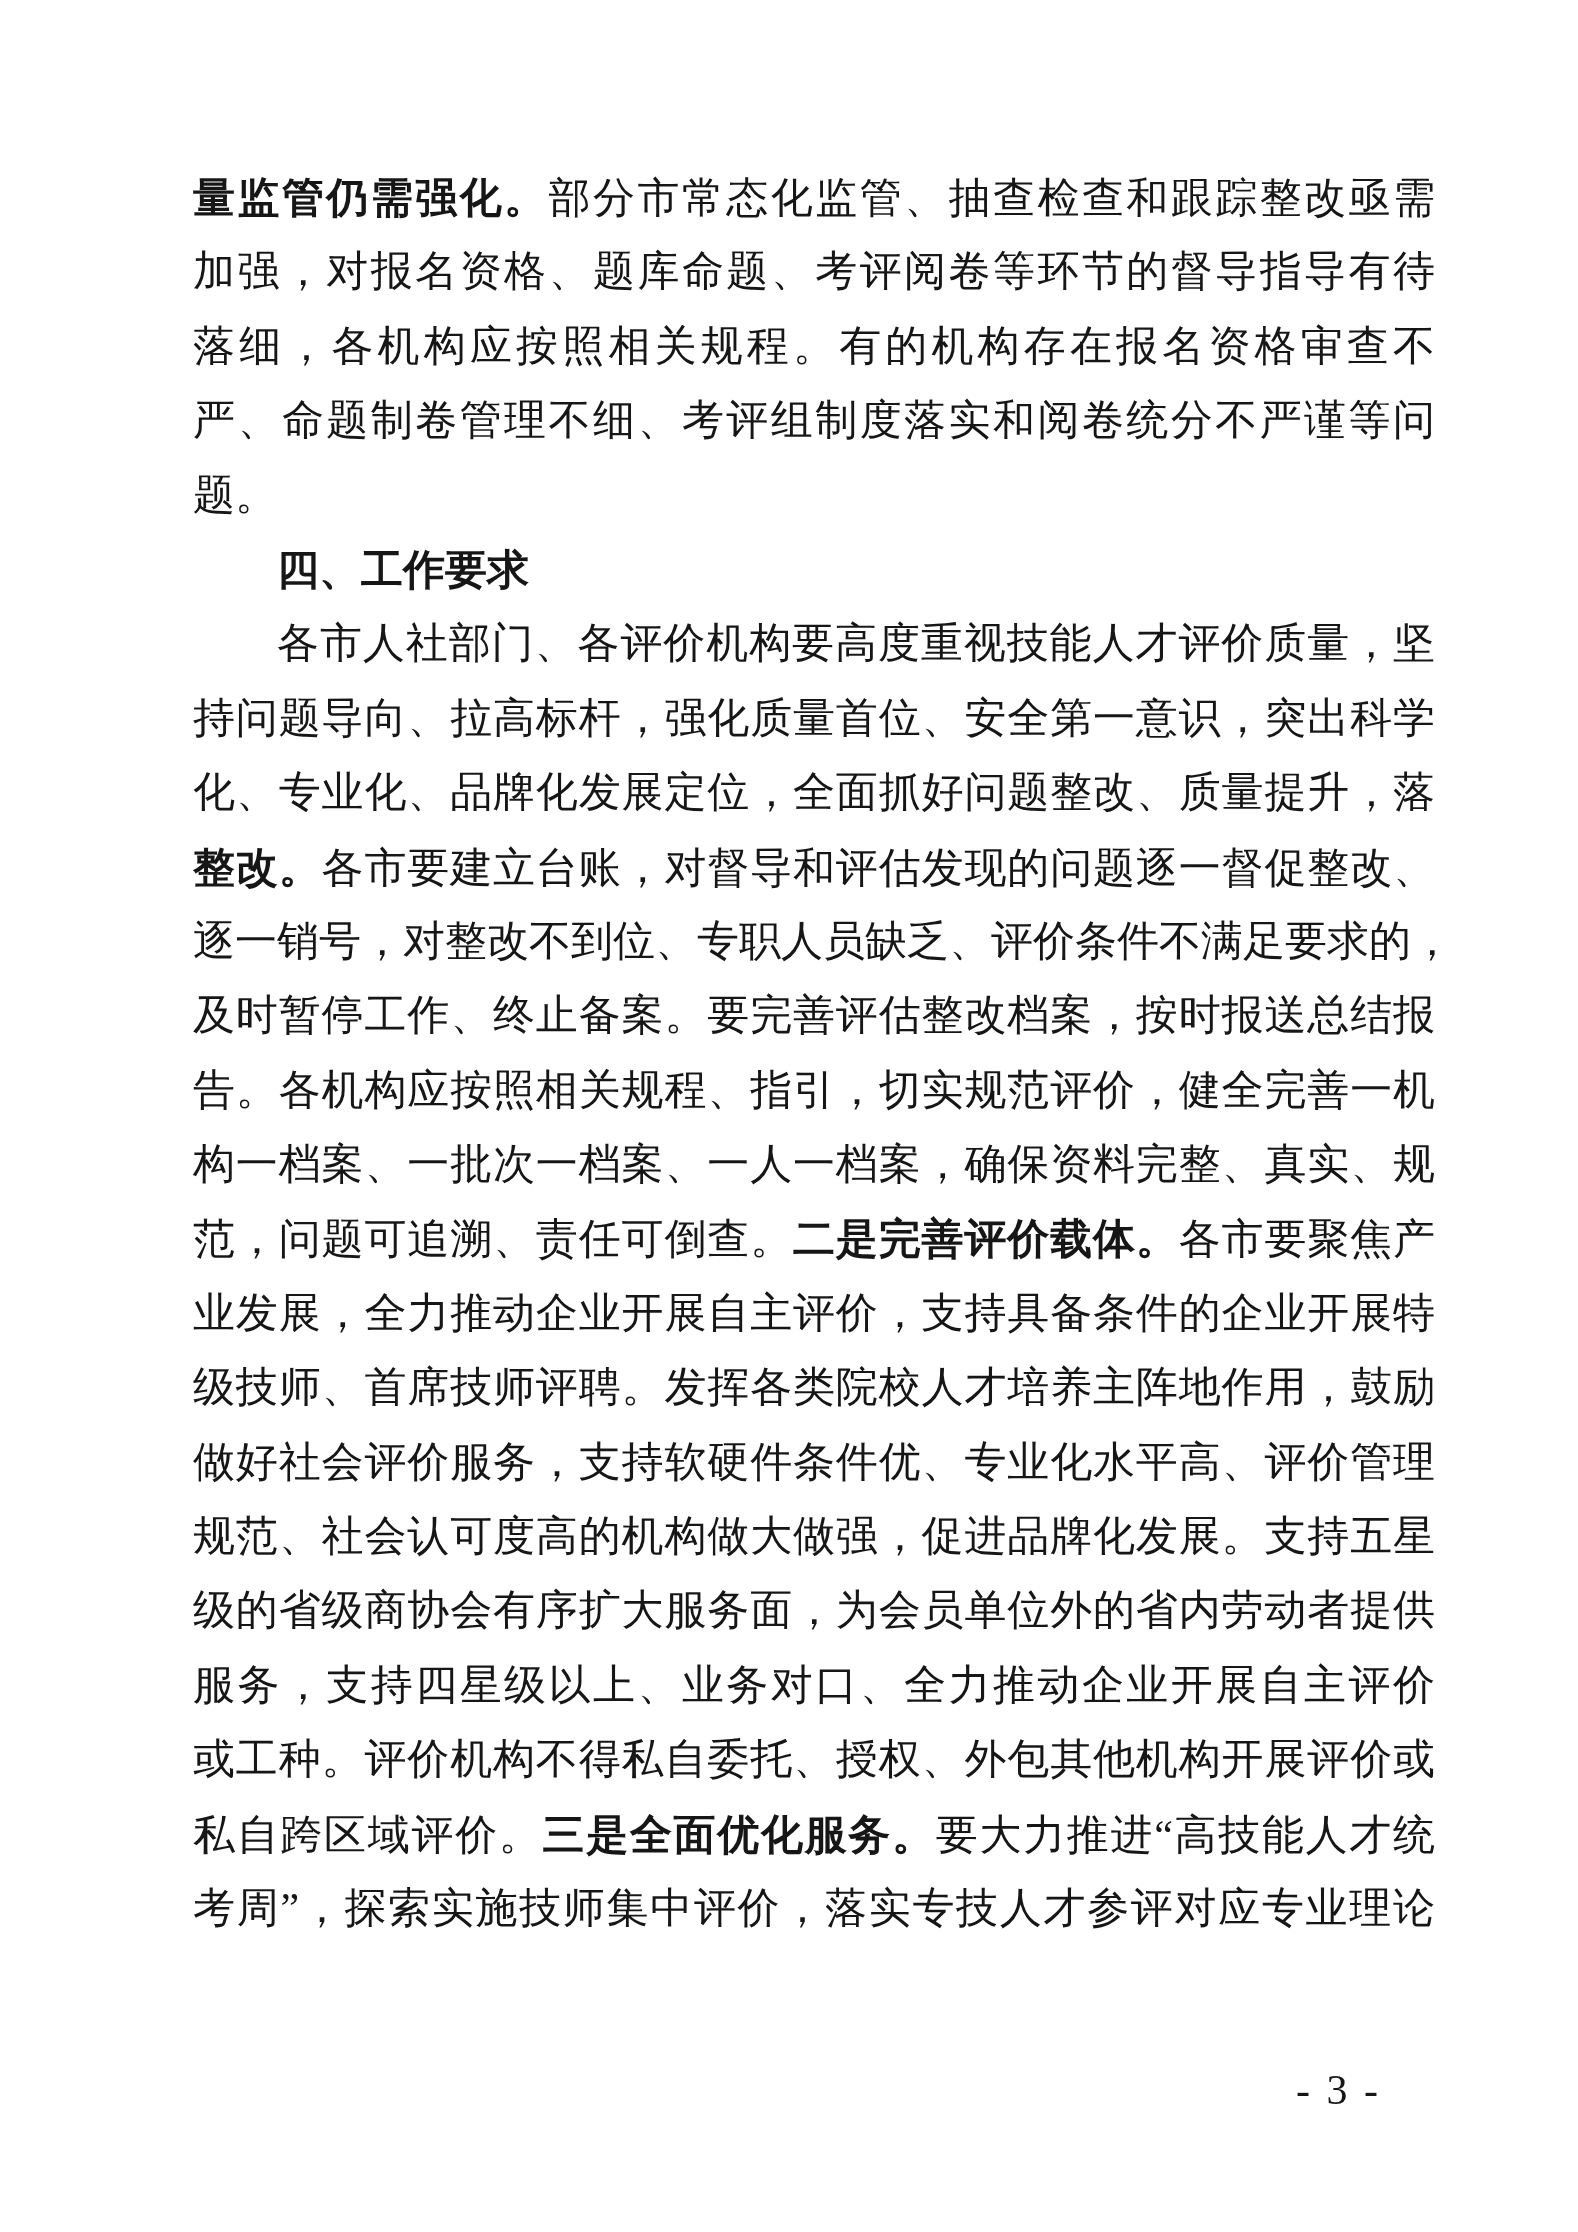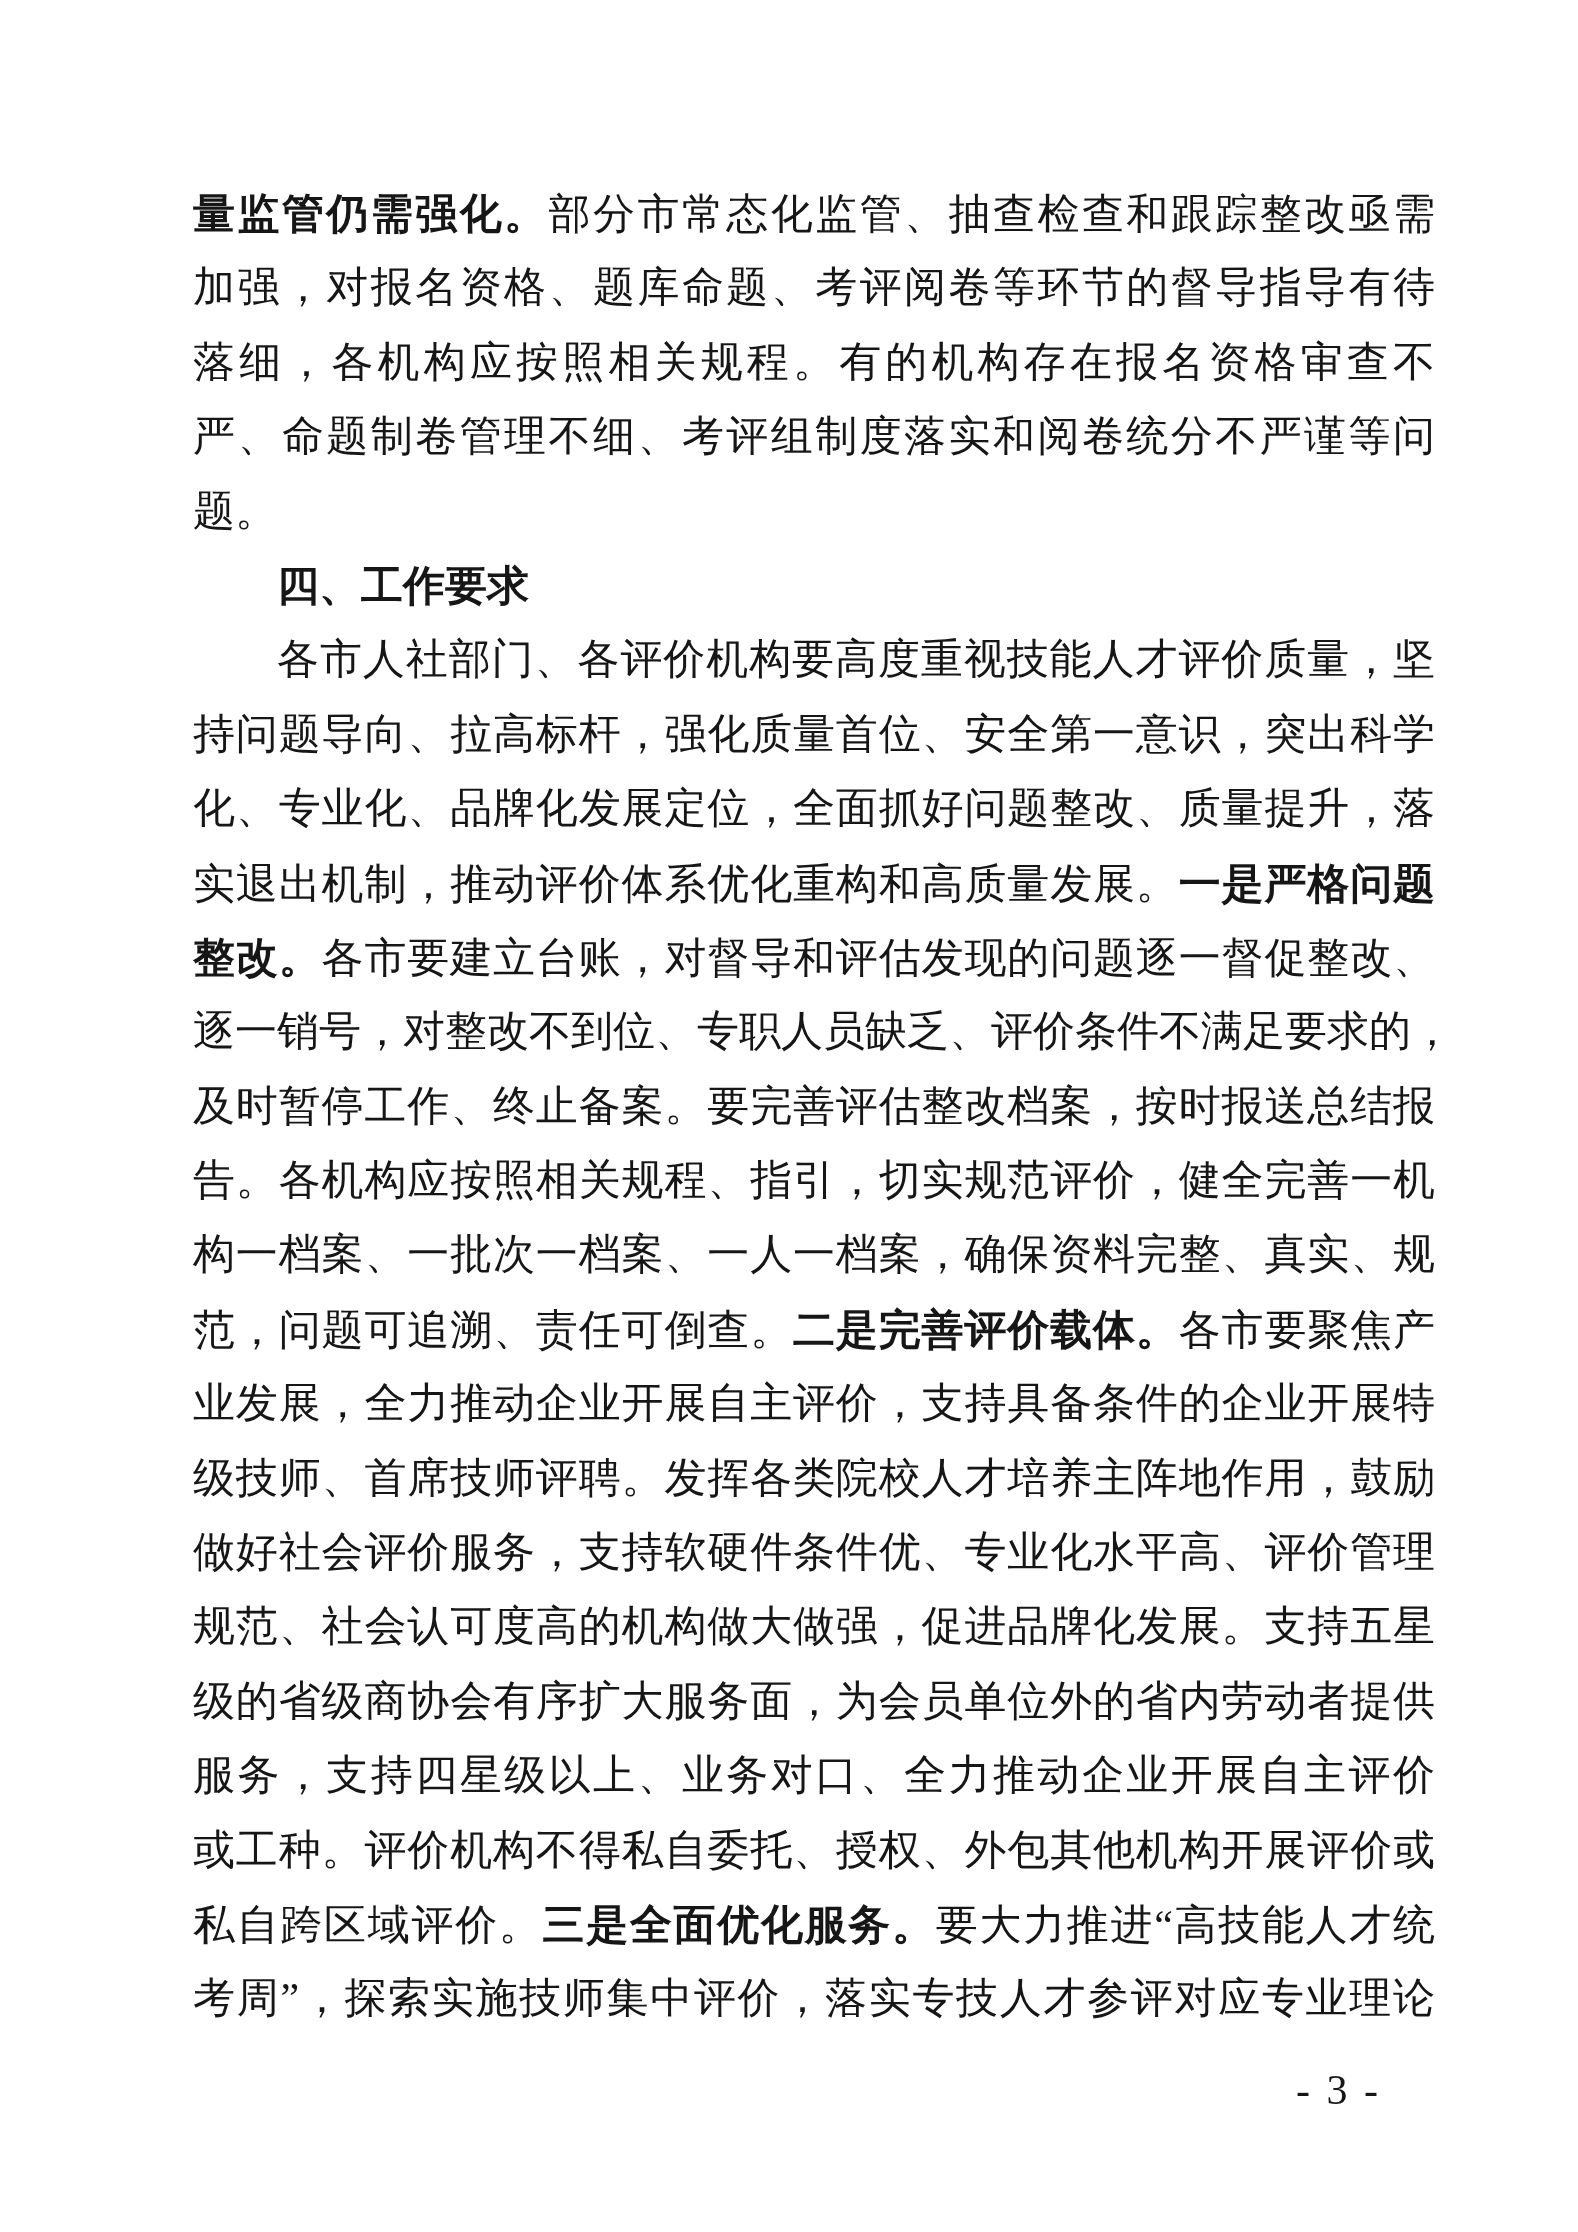--- a/index.html
+++ b/index.html
@@ -17,21 +17,21 @@
     color: #161616;
   }
   .doc {
     position: absolute;
     left: 193px;
     top: 176px;
     width: 1242px;
   }
   .line {
     height: 74.4px;
-    line-height: 75px;
+    line-height: 43px;
     font-size: 42px;
     white-space: normal;
     word-break: break-all;
   }
   .line.fill {
     text-align: justify;
     text-align-last: justify;
     text-justify: inter-character;
   }
   .line.nofill {
@@ -76,21 +76,20 @@
   <div class="doc">
       <div class="line fill"><b class="hei">量监管仍需强化。</b><span class="fs">部分市常态化监管、抽查检查和跟踪整改亟需</span></div>
       <div class="line fill"><span class="fs">加强，对报名资格、题库命题、考评阅卷等环节的督导指导有待</span></div>
       <div class="line fill"><span class="fs">落细，各机构应按照相关规程。有的机构存在报名资格审查不</span></div>
       <div class="line fill"><span class="fs">严、命题制卷管理不细、考评组制度落实和阅卷统分不严谨等问</span></div>
       <div class="line nofill"><span class="fs">题。</span></div>
       <div class="line nofill indent"><b class="hei">四、工作要求</b></div>
       <div class="line fill indent"><span class="fs">各市人社部门、各评价机构要高度重视技能人才评价质量，坚</span></div>
       <div class="line fill"><span class="fs">持问题导向、拉高标杆，强化质量首位、安全第一意识，突出科学</span></div>
       <div class="line fill"><span class="fs">化、专业化、品牌化发展定位，全面抓好问题整改、质量提升，落</span></div>
-      <div class="line fill"><span class="fs">实退出机制，推动评价体系优化重构和高质量发展。</span><b class="hei">一是严格问题</b></div>
       <div class="line fill"><b class="hei">整改。</b><span class="fs">各市要建立台账，对督导和评估发现的问题逐一督促整改、</span></div>
       <div class="line tight"><span class="fs">逐一销号，对整改不到位、专职人员缺乏、评价条件不满足要求的，</span></div>
       <div class="line fill"><span class="fs">及时暂停工作、终止备案。要完善评估整改档案，按时报送总结报</span></div>
       <div class="line fill"><span class="fs">告。各机构应按照相关规程、指引，切实规范评价，健全完善一机</span></div>
       <div class="line fill"><span class="fs">构一档案、一批次一档案、一人一档案，确保资料完整、真实、规</span></div>
       <div class="line fill"><span class="fs">范，问题可追溯、责任可倒查。</span><b class="hei">二是完善评价载体。</b><span class="fs">各市要聚焦产</span></div>
       <div class="line fill"><span class="fs">业发展，全力推动企业开展自主评价，支持具备条件的企业开展特</span></div>
       <div class="line fill"><span class="fs">级技师、首席技师评聘。发挥各类院校人才培养主阵地作用，鼓励</span></div>
       <div class="line fill"><span class="fs">做好社会评价服务，支持软硬件条件优、专业化水平高、评价管理</span></div>
       <div class="line fill"><span class="fs">规范、社会认可度高的机构做大做强，促进品牌化发展。支持五星</span></div>

